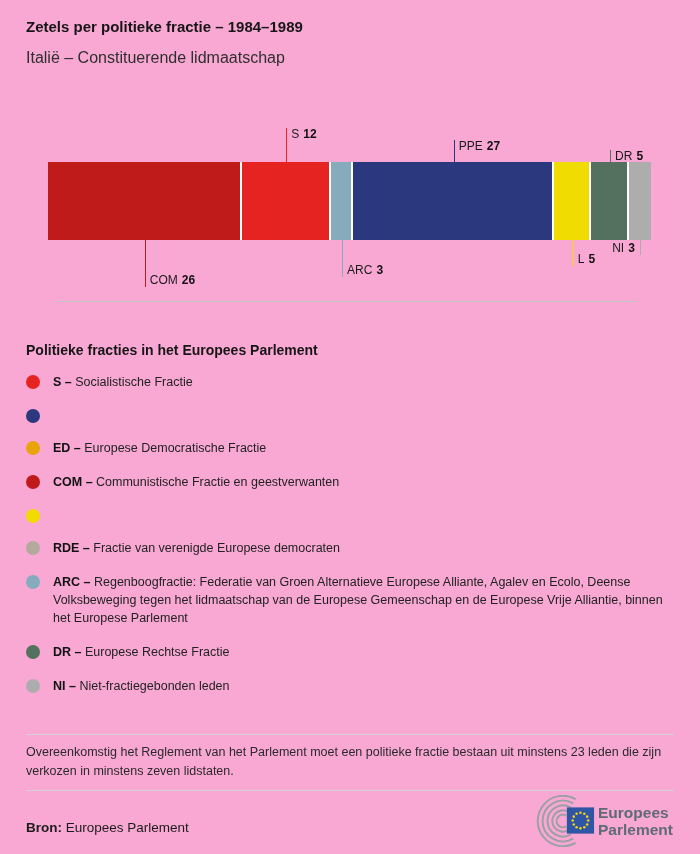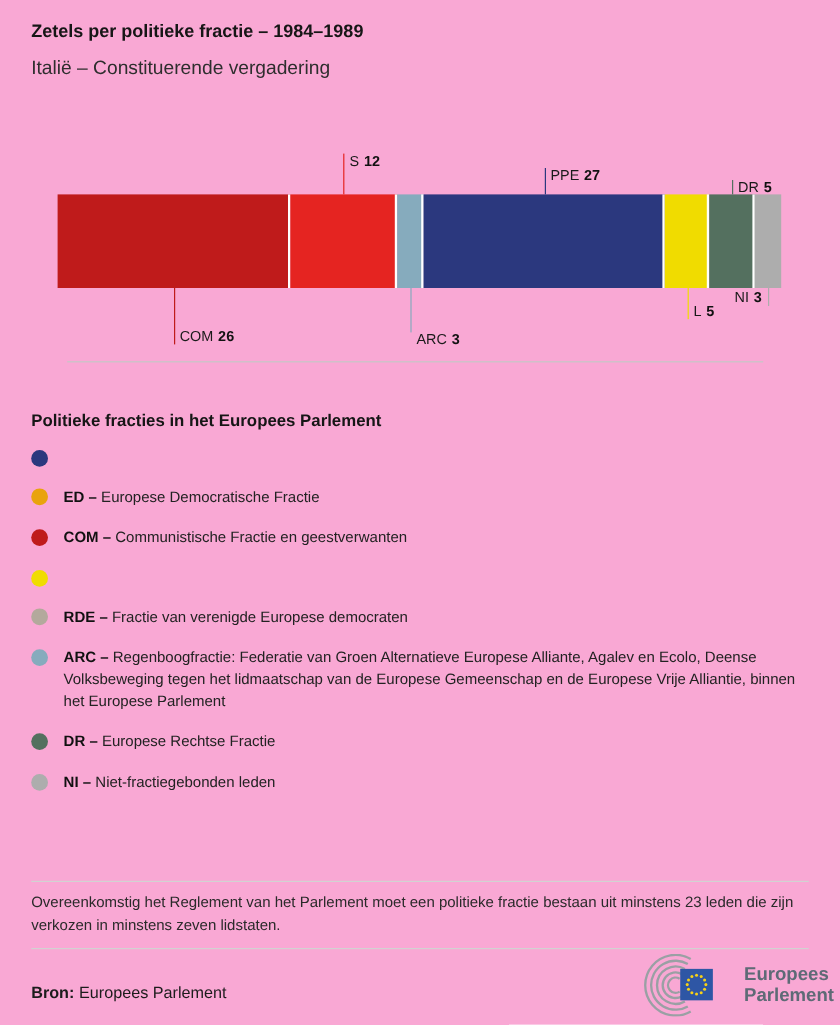--- a/index.html
+++ b/index.html
@@ -31,64 +31,68 @@
 
   .rule-h{position:absolute;left:26px;right:26px;height:1px;background:#d2d2d2;}
   #divider-top{top:734px;}
   #divider-bottom{top:790px;}
 
   .footnote{position:absolute;left:26px;top:743px;width:645px;font-size:12.5px;line-height:19px;color:#2a2a2a;}
 
   .bron{position:absolute;left:26px;top:820px;font-size:13.5px;color:#1c1c1c;}
   .bron .b{font-weight:bold;}
 
-  .logo{position:absolute;left:528px;top:795px;display:flex;align-items:center;gap:24px;}
+  .logo{position:absolute;left:528px;top:795px;display:flex;align-items:center;gap:2px;}
   .logo-text{font-size:15.5px;font-weight:bold;color:#5e6a76;line-height:17px;}
 </style>
 </head>
 <body>
 
 <div id="page">
 
   <div class="title">Zetels per politieke fractie – 1984–1989</div>
-  <div class="subtitle">Italië – Constituerende vergadering</div>
+  <div class="subtitle">Italië – Constituerende lidmaatschap</div>
 
   <div id="stacked-bar">
       <div class="seg" style="width: 193.556px; background: rgb(191, 27, 27); border-right: 2px solid rgb(255, 255, 255);"></div>
       <div class="seg" style="width: 89.3333px; background: rgb(229, 36, 33); border-right: 2px solid rgb(255, 255, 255);"></div>
       <div class="seg" style="width: 22.3333px; background: rgb(134, 171, 189); border-right: 2px solid rgb(255, 255, 255);"></div>
       <div class="seg" style="width: 201px; background: rgb(43, 56, 126); border-right: 2px solid rgb(255, 255, 255);"></div>
       <div class="seg" style="width: 37.2222px; background: rgb(240, 220, 0); border-right: 2px solid rgb(255, 255, 255);"></div>
       <div class="seg" style="width: 37.2222px; background: rgb(84, 112, 95); border-right: 2px solid rgb(255, 255, 255);"></div>
       <div class="seg" style="width: 22.3333px; background: rgb(173, 173, 173);"></div>
     </div>
   <div id="chart-callouts">
       <div class="callout-line" style="left: 144.778px; height: 47px; background: rgb(191, 27, 27); top: 240px;"></div>
       <div class="callout-label" style="top: 273px; left: 149.778px;"><span class="c-code">COM</span><span class="c-val">26</span></div>
       <div class="callout-line" style="left: 286.222px; height: 34px; background: rgb(229, 36, 33); top: 128px;"></div>
       <div class="callout-label" style="top: 127px; left: 291.222px;"><span class="c-code">S</span><span class="c-val">12</span></div>
       <div class="callout-line" style="left: 342.056px; height: 37px; background: rgb(134, 171, 189); top: 240px;"></div>
-      <div class="callout-label" style="top: 276px; left: 347.056px;"><span class="c-code">ARC</span><span class="c-val">3</span></div>
+      <div class="callout-label" style="top: 263px; left: 347.056px;"><span class="c-code">ARC</span><span class="c-val">3</span></div>
       <div class="callout-line" style="left: 453.722px; height: 22px; background: rgb(43, 56, 126); top: 140px;"></div>
       <div class="callout-label" style="top: 139px; left: 458.722px;"><span class="c-code">PPE</span><span class="c-val">27</span></div>
       <div class="callout-line" style="left: 572.833px; height: 26px; background: rgb(240, 220, 0); top: 240px;"></div>
       <div class="callout-label" style="top: 252px; left: 577.833px;"><span class="c-code">L</span><span class="c-val">5</span></div>
       <div class="callout-line" style="left: 610.056px; height: 12px; background: rgb(84, 112, 95); top: 150px;"></div>
       <div class="callout-label" style="top: 149px; left: 615.056px;"><span class="c-code">DR</span><span class="c-val">5</span></div>
       <div class="callout-line" style="left: 639.833px; height: 15px; background: rgb(173, 173, 173); top: 240px;"></div>
       <div class="callout-label" style="top: 241px; left: 634.833px; transform: translateX(-100%);"><span class="c-code">NI</span><span class="c-val">3</span></div>
     </div>
 
   <div class="totaal">
     <div class="rule"></div>
     <div class="rule"></div>
   </div>
 
   <div class="legend-heading">Politieke fracties in het Europees Parlement</div>
   <div id="legend">
+      <div class="lrow">
+        <span class="dot" style="background: rgb(229, 36, 33);"></span>
+        <div class="ltext"><span class="lcode">S –</span> Socialistische Fractie</div>
+      </div>
       <div class="lrow">
         <span class="dot" style="background: rgb(43, 56, 126);"></span>
       </div>
       <div class="lrow">
         <span class="dot" style="background: rgb(233, 163, 13);"></span>
         <div class="ltext"><span class="lcode">ED –</span> Europese Democratische Fractie</div>
       </div>
       <div class="lrow">
         <span class="dot" style="background: rgb(191, 27, 27);"></span>
         <div class="ltext"><span class="lcode">COM –</span> Communistische Fractie en geestverwanten</div>

